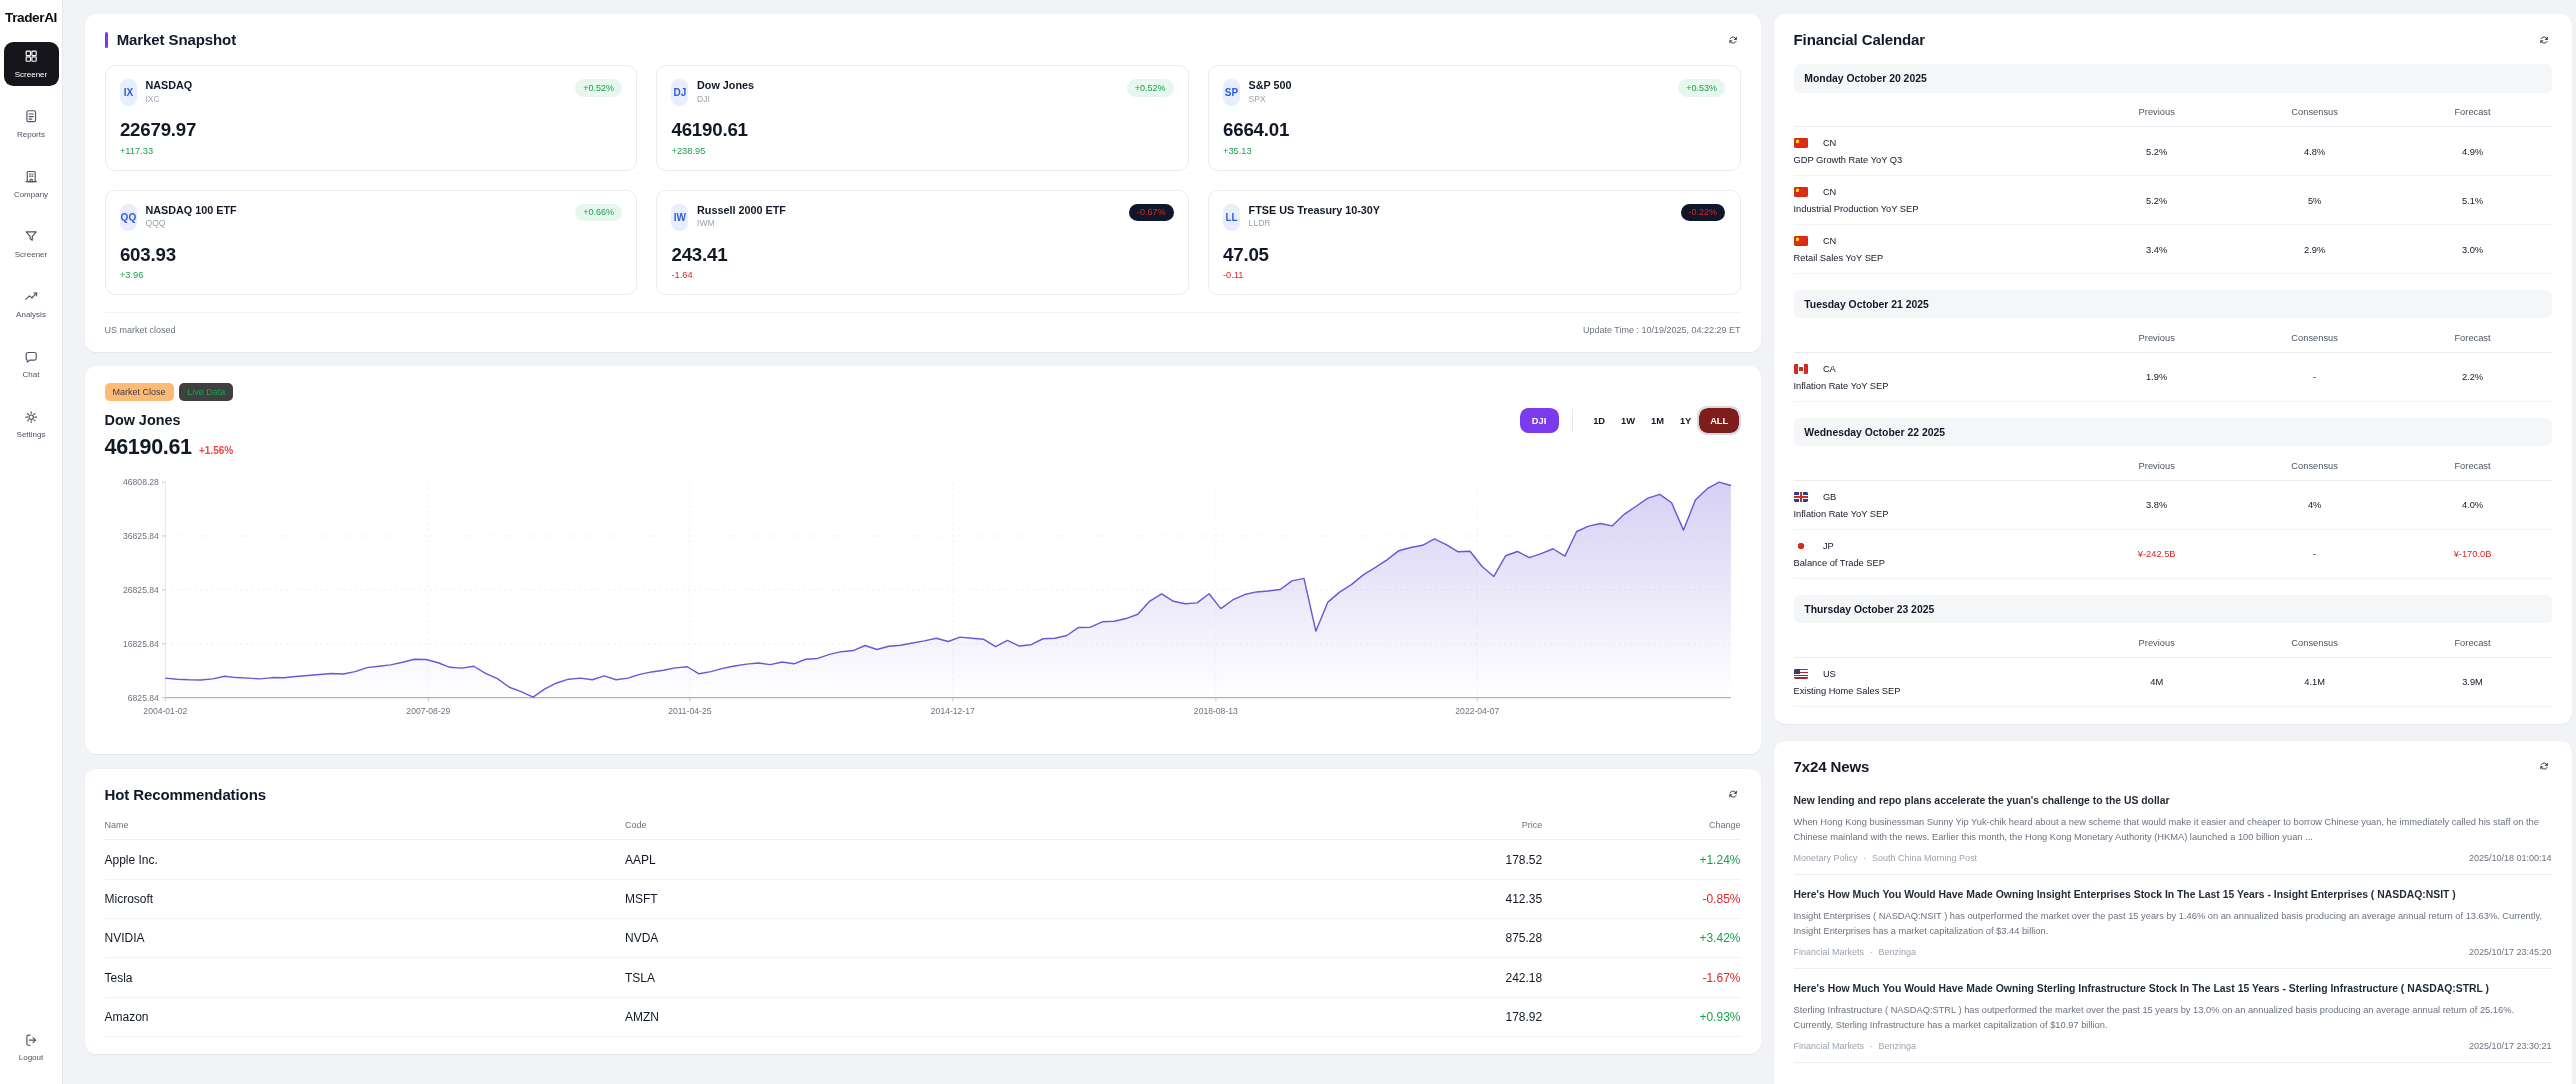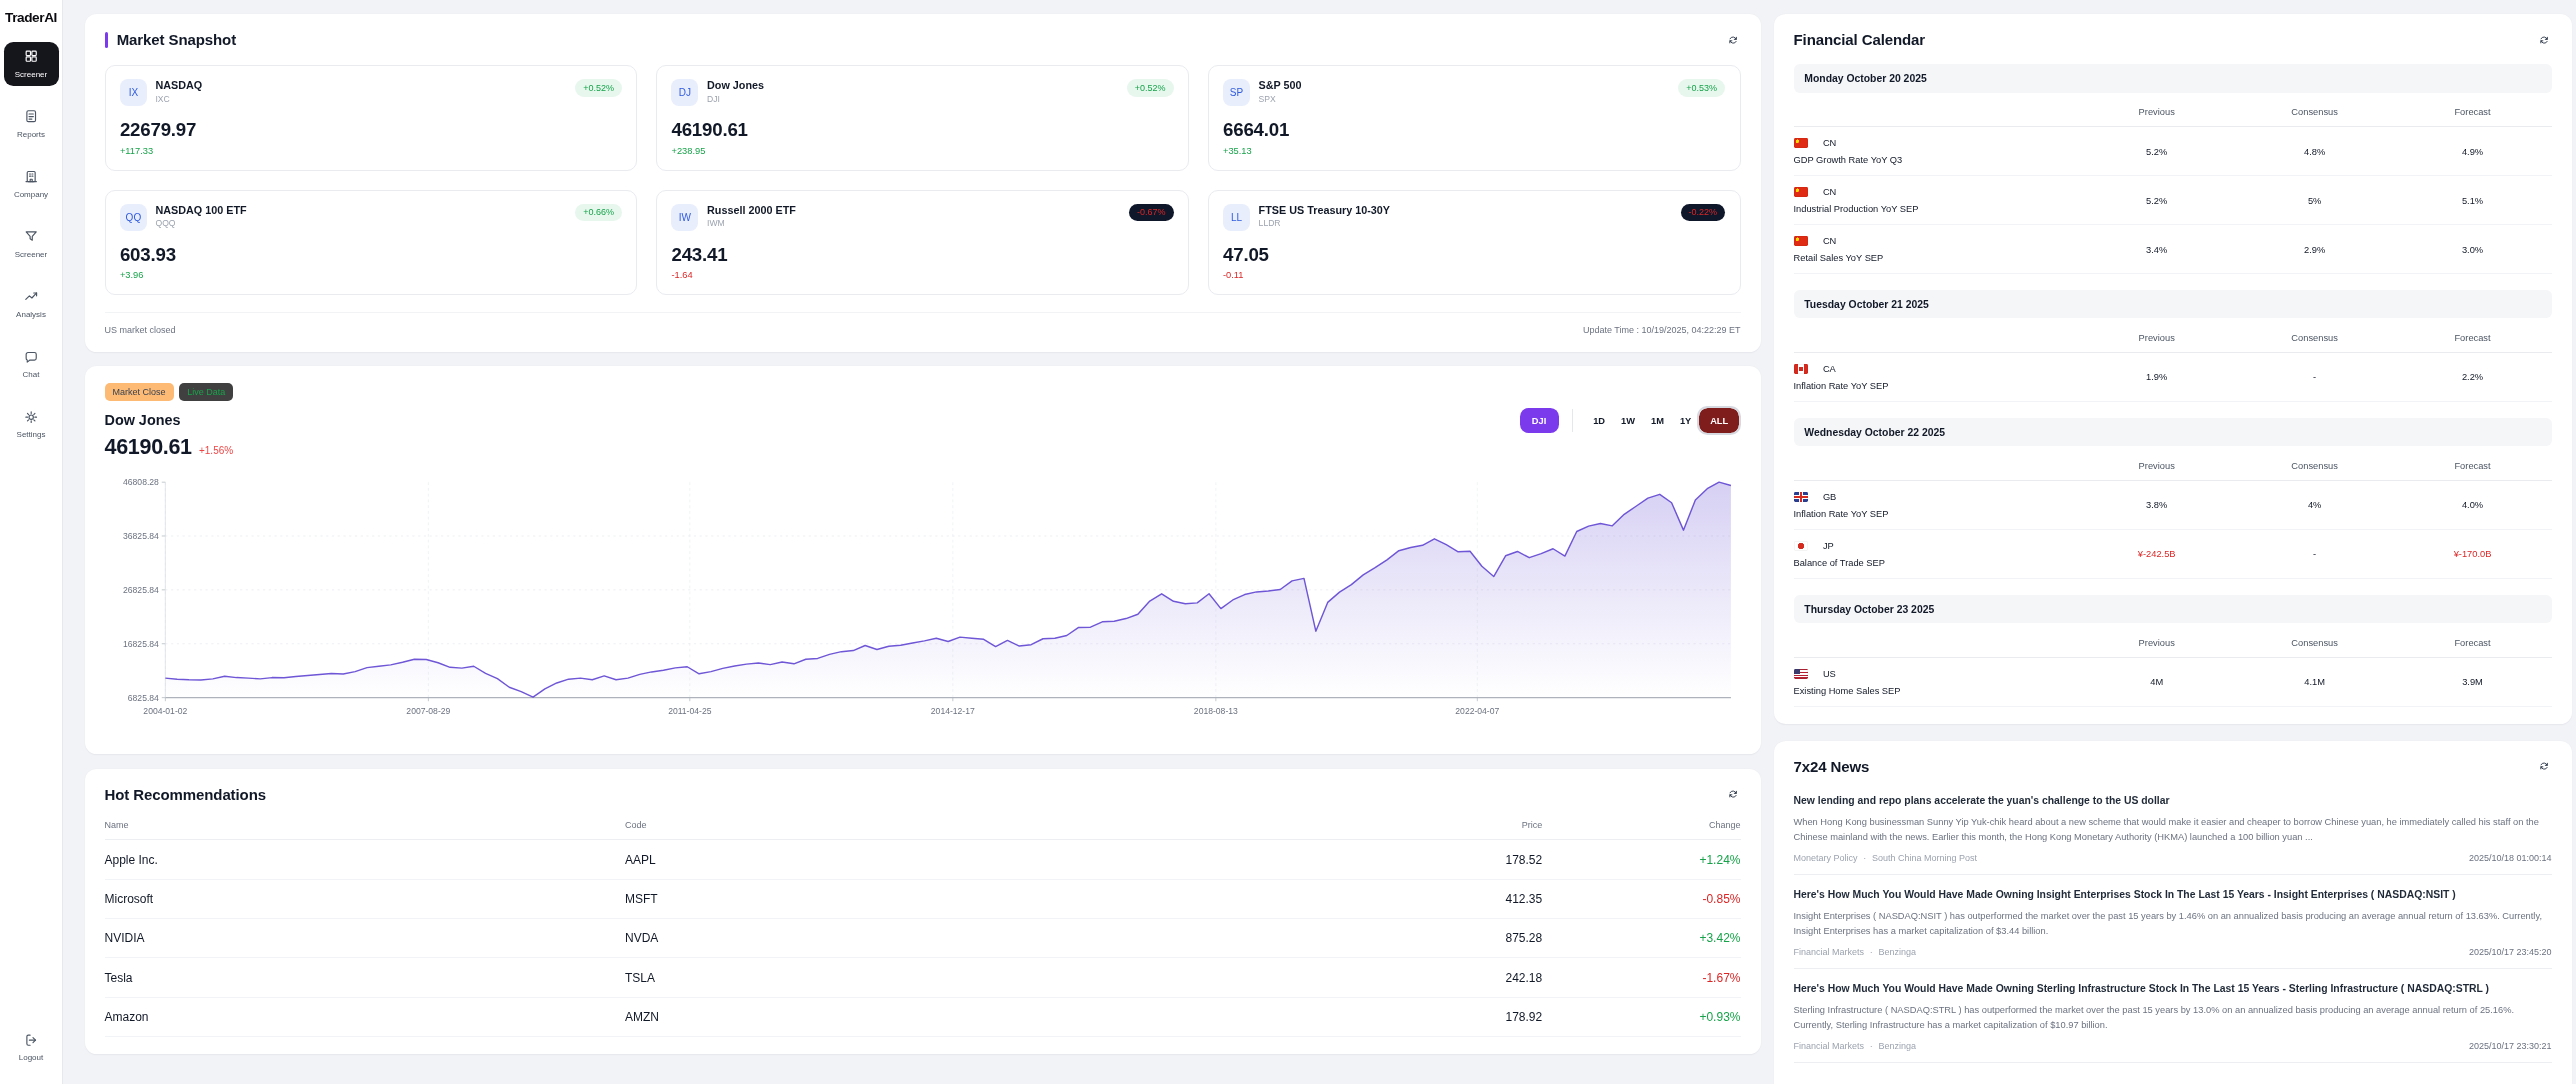--- a/index.html
+++ b/index.html
@@ -24,42 +24,42 @@
   .card{background:#fff;border-radius:11.5px;padding:17px 20px;box-shadow:0 0.7px 1.4px rgba(16,24,40,.05)}
   .sec-head{display:flex;align-items:center}
   .sec-title{font-size:15px;font-weight:700;letter-spacing:-0.1px}
   .accent{width:3.6px;height:16px;background:#7c3aed;border-radius:2.2px;margin-right:8.6px}
   .refresh{margin-left:auto;color:#374151;cursor:pointer;background:none;border:none;padding:1.4px;display:flex}
   .refresh svg{width:12.2px;height:12.2px}
   
   .mkt-grid{display:grid;grid-template-columns:repeat(3,1fr);gap:18.7px;margin-top:17px}
   .mini{border:0.7px solid #e9ebef;border-radius:10px;padding:13px 14.4px 14.4px;cursor:pointer;background:#fff}
   .mini-top{display:flex;align-items:flex-start}
-  .abbr{width:27px;height:27px;border-radius:8px;background:#e9eefc;color:#2f5be0;font-weight:400;
+  .abbr{width:17px;height:27px;border-radius:8px;background:#e9eefc;color:#2f5be0;font-weight:700;
         font-size:10px;display:flex;align-items:center;justify-content:center;margin-right:8.6px;flex:none}
   .mini-name{font-size:10.8px;font-weight:600;line-height:1.15}
   .mini-ticker{font-size:8.6px;color:#9ca3af;margin-top:2.2px}
   .pct{margin-left:auto;font-size:9px;padding:3.6px 8px;border-radius:717px;white-space:nowrap}
   .pct.up{background:#e7f7ee;color:#17a34a}
   .pct.down{background:#0f172a;color:#dc2626}
   .mini-price{font-size:18.7px;font-weight:700;margin-top:13px;letter-spacing:-0.2px}
   .mini-chg{font-size:9.3px;margin-top:4.3px}
   .up-txt{color:#17a34a}.down-txt{color:#dc2626}
   .mkt-foot{display:flex;justify-content:space-between;color:#6b7280;font-size:9px;margin-top:17px;
             padding-top:11.5px;border-top:0.7px solid #f2f3f5}
   
   .chart-card{position:relative;min-height:388px}
   .badges{display:flex;gap:5.7px}
   .badge{font-size:9px;padding:3.6px 8px;border-radius:5px}
   .badge.gray{background:#fdba74;color:#374151}
   .badge.green{background:#404040;color:#17a34a}
   .chart-title{font-size:14.4px;font-weight:700;margin-top:11.5px}
   .chart-price-row{display:flex;align-items:baseline;gap:7.2px;margin-top:7.2px}
   .chart-price{font-size:21.5px;font-weight:700;letter-spacing:-0.3px}
-  .chart-pct{font-size:10px;color:#ef4444;font-weight:400}
+  .chart-pct{font-size:10px;color:#ef4444;font-weight:700}
   .controls{position:absolute;top:42px;right:21.5px;display:flex;align-items:center}
   .sym-btn{background:#7c3aed;color:#fff;font-weight:700;font-size:9.3px;padding:7.2px 12.2px;
            border-radius:8.6px;border:none;cursor:pointer}
   .vdiv{width:0.7px;height:23px;background:#e5e7eb;margin:0 13px}
   .range-btn{background:none;border:none;font-size:9.3px;font-weight:700;color:#111827;
              padding:5.7px 8px;cursor:pointer;font-family:inherit}
   .range-btn.active{background:#7f1d1d;color:#fff;border-radius:8.6px;padding:7.2px 10.8px;
                     outline:2.2px solid #d6d9df}
   #chart-wrap{margin-top:14.4px}
   #chart-wrap svg{display:block}

